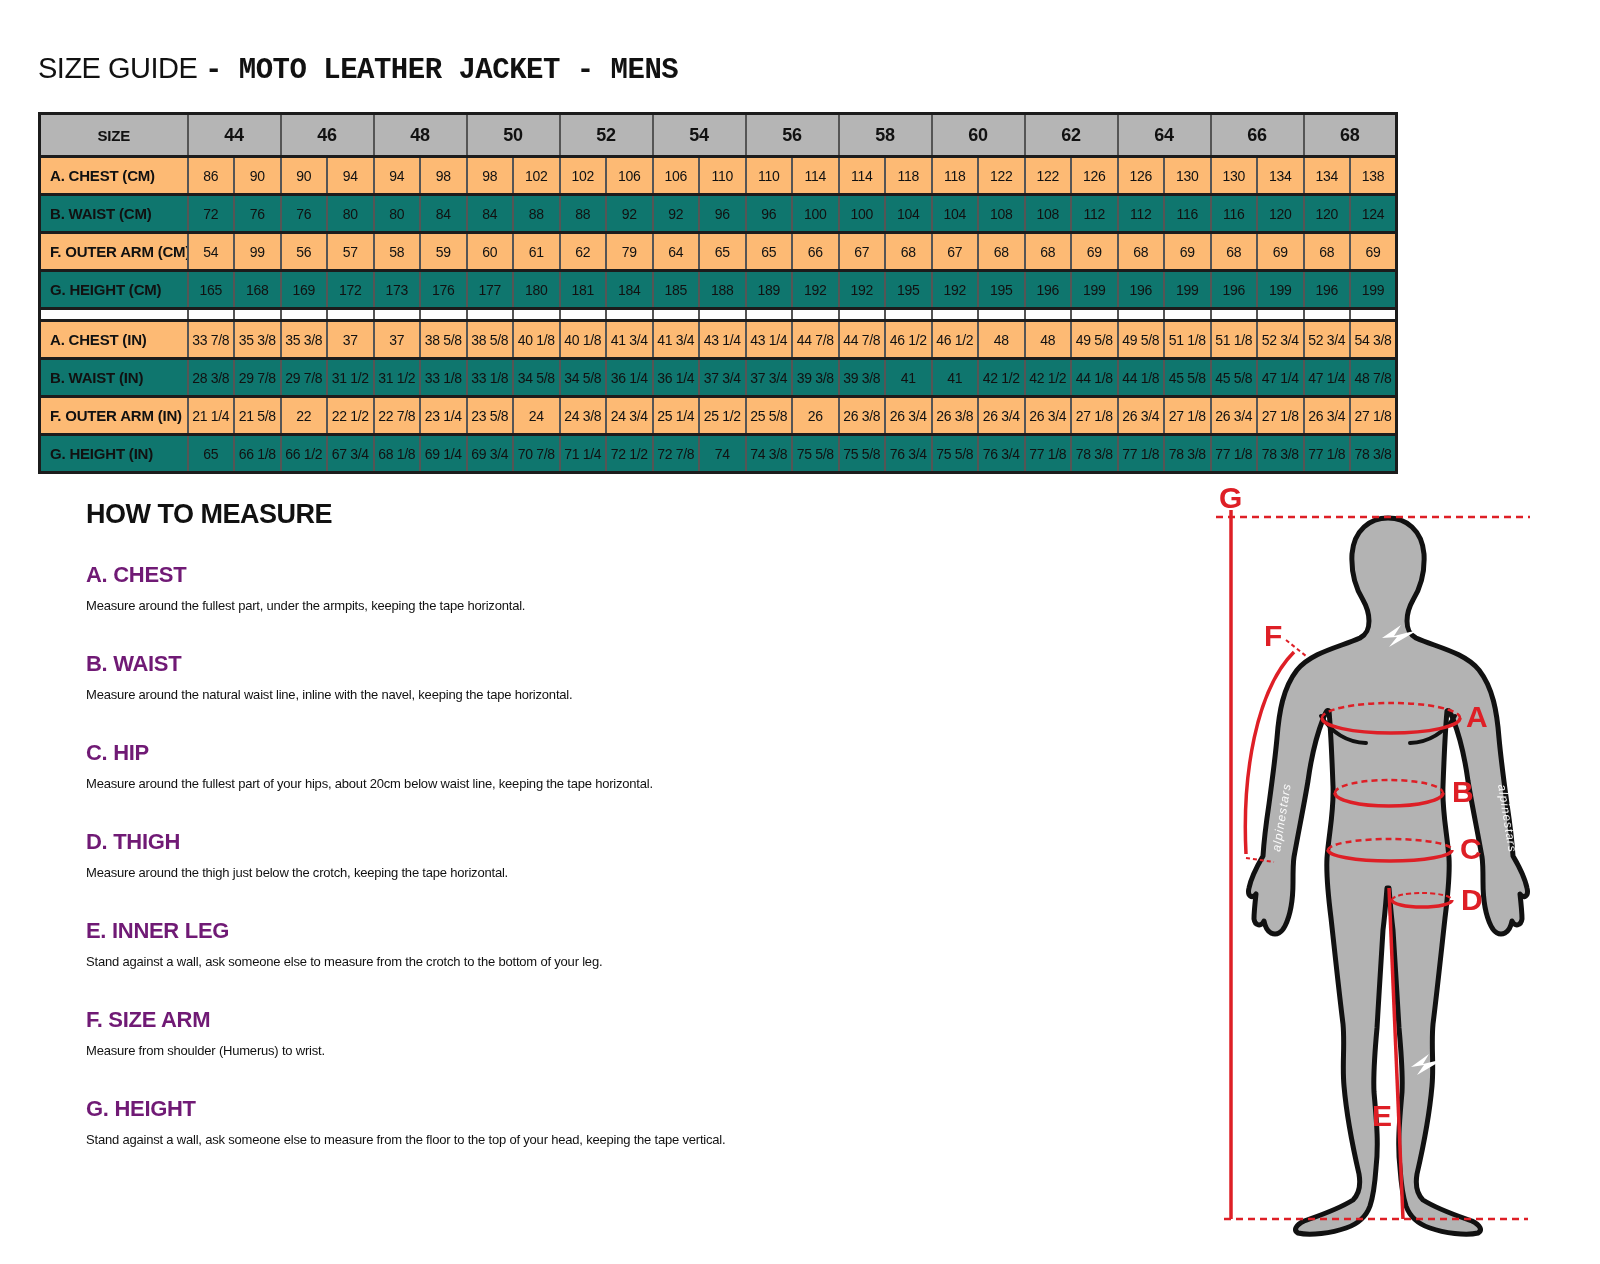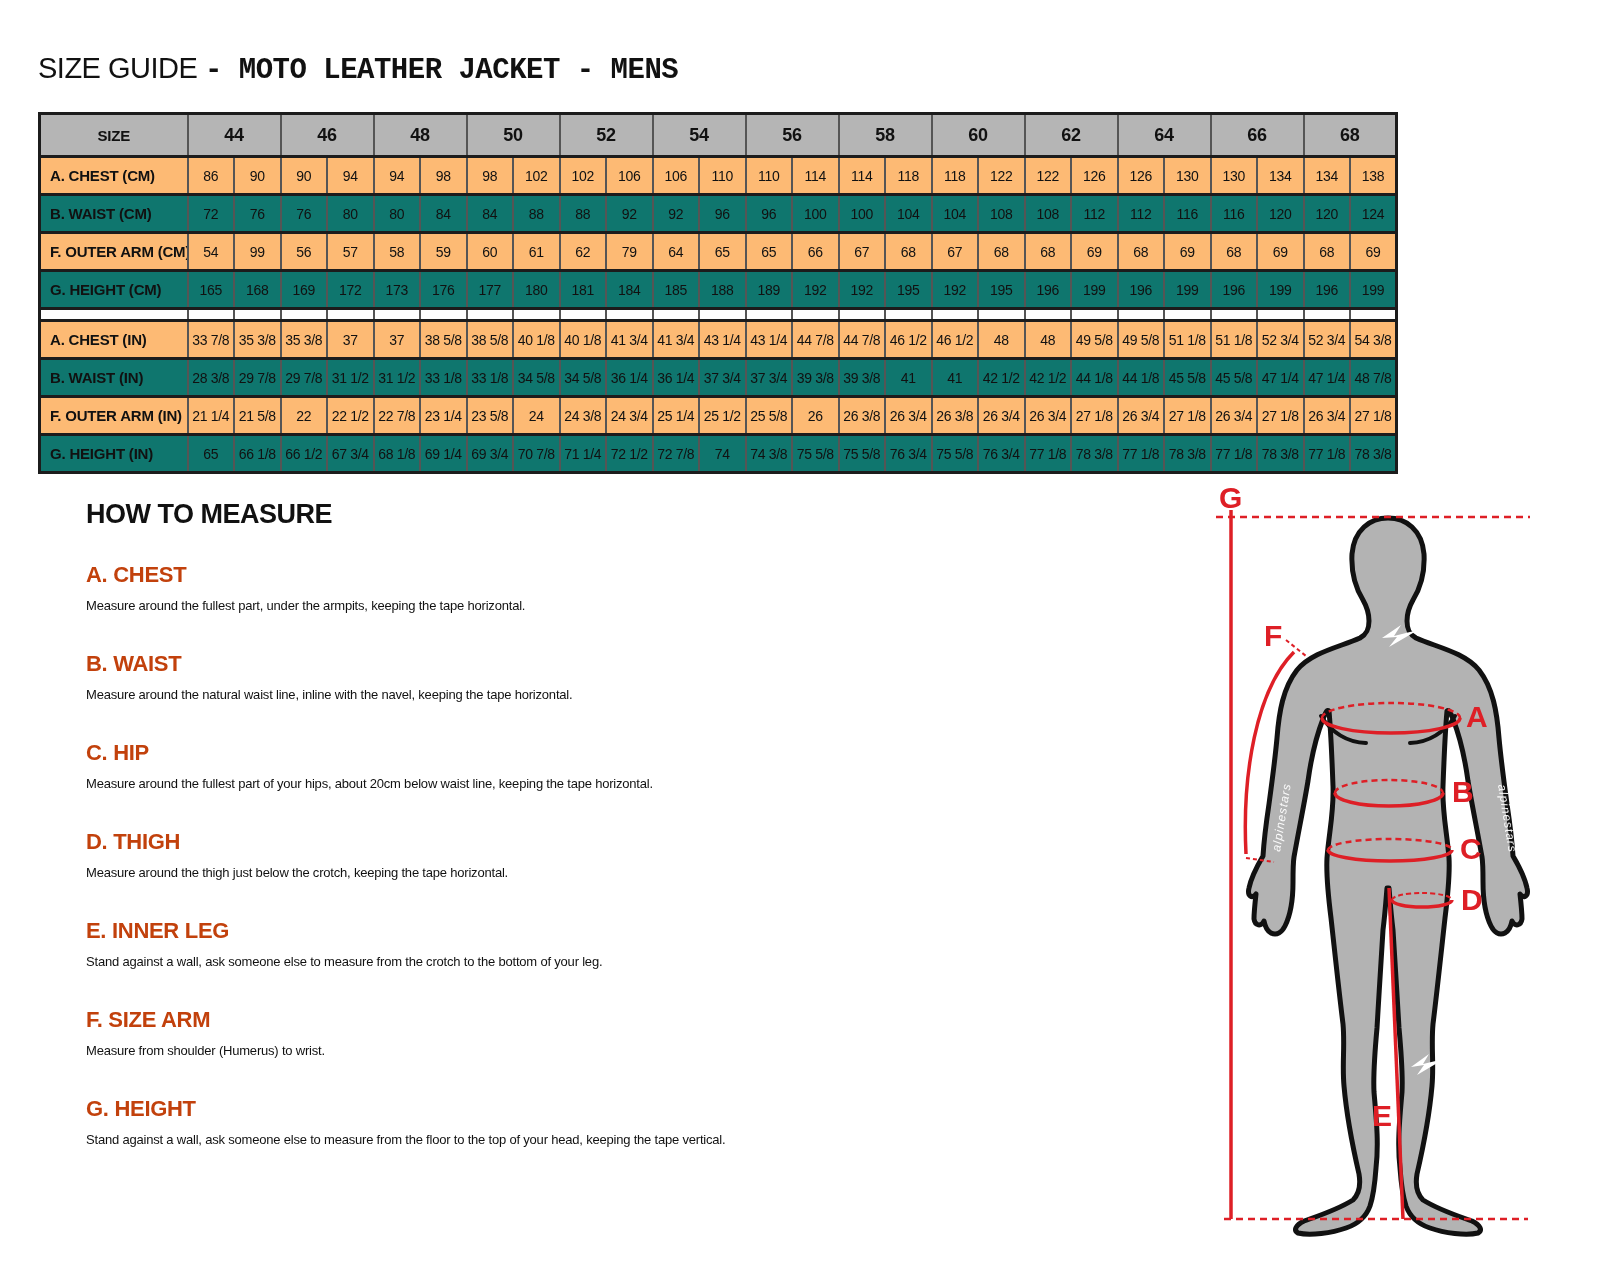--- a/index.html
+++ b/index.html
@@ -23,21 +23,21 @@
   .size-table tbody tr{height:38px;background:#fdba74;}
   .size-table tbody tr.shade{background:#0f766e;}
   .size-table td.lbl,.size-table th.lbl{text-align:left;padding-left:9px;
       font-weight:700;font-size:15px;letter-spacing:-0.2px;}
   .size-table th.lbl{text-align:center;padding-left:0;}
   .size-table tbody tr.spacer{height:12px;background:#fff;}
 
   .measure{position:absolute;left:38px;top:498px;width:1140px;margin-left:48px;}
   .measure h2{margin:0;font-size:27px;font-weight:700;letter-spacing:-0.5px;line-height:32px;}
   .sec-head{margin:32px 0 0 0;font-size:22px;font-weight:700;line-height:26px;
-            color:#c2410c;letter-spacing:-0.3px;}
+            color:#701a75;letter-spacing:-0.3px;}
   .sec-text{margin:5px 0 0 0;font-size:13px;line-height:26px;letter-spacing:-0.2px;}
 
   .figure-wrap{position:absolute;left:1180px;top:480px;width:420px;height:784px;}
   .fig-label{font-size:30px;font-weight:700;fill:#de1f26;
              font-family:"Liberation Sans",sans-serif;}
   .arm-text{font-size:12px;fill:#ffffff;opacity:.95;letter-spacing:1px;
             font-family:"Liberation Sans",sans-serif;font-style:italic;}
 </style>
 </head>
 <body>

